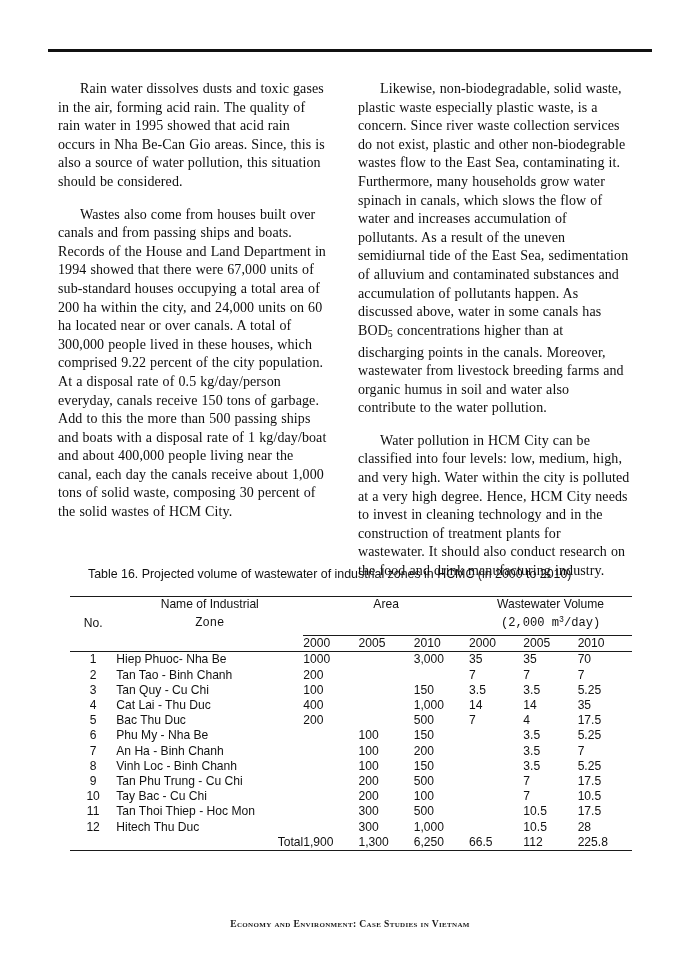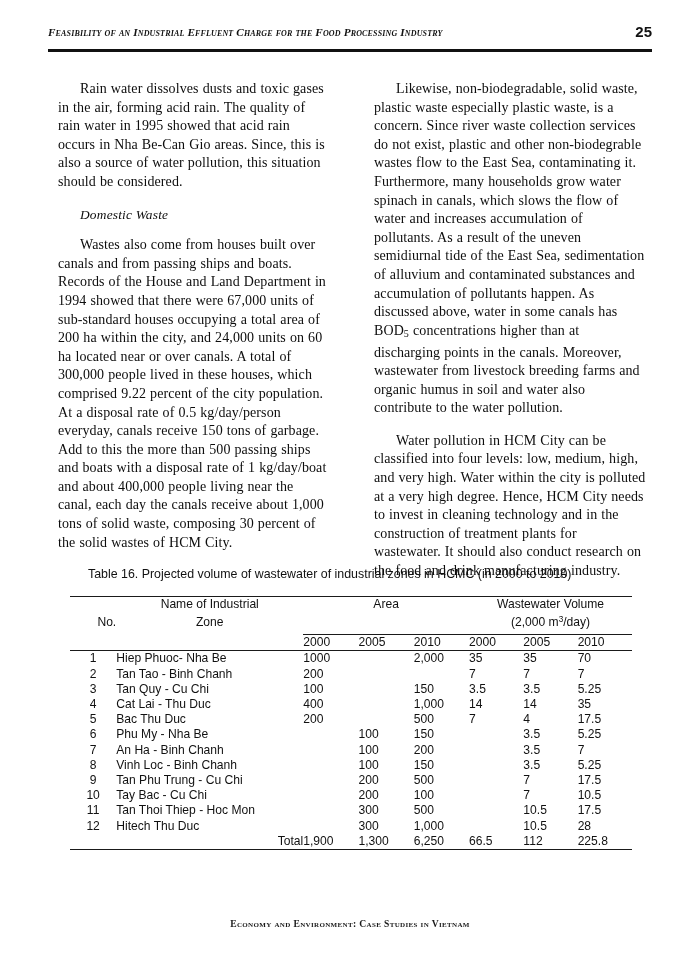--- a/index.html
+++ b/index.html
@@ -63,21 +63,21 @@
     top: 80px;
     width: 586px;
     height: 470px;
   }
   .col {
     position: absolute;
     top: 0;
     width: 272px;
   }
   .col-left  { left: 0; }
-  .col-right { left: 300px; margin-left: 16px; }
+  .col-right { left: 300px; }
 
   .para {
     font-size: 14px;
     line-height: 18.6px;
     text-align: left;
     margin: 0 0 14px 0;
     text-indent: 22px;
     letter-spacing: 0.1px;
     word-spacing: 0.4px;
   }
@@ -118,27 +118,27 @@
   table.data td, table.data th {
     padding: 0;
     font-weight: normal;
     vertical-align: bottom;
     line-height: 15.2px;
   }
   .rule-top    { border-top: 1.4px solid #1a1a1a; }
   .rule-bottom { border-bottom: 1.4px solid #1a1a1a; }
   .rule-thin   { border-bottom: 1px solid #1a1a1a; }
 
-  .h-no    { width: 46px;  text-align: right; }
+  .h-no    { width: 46px;  text-align: center; }
   .h-name  { width: 186px; text-align: center; }
   .c-yr    { width: 55px; }
   .c-yr2   { width: 54px; }
 
   .hdr-group { text-align: center; }
-  .hdr-sub   { text-align: center; padding-top: 1px; }
+  .hdr-sub   { text-align: center; padding-top: 1px; font-family: Liberation Mono, monospace; }
 
   .row-no   { text-align: center; }
   .row-name { text-align: left; padding-left: 10px; }
   .num      { text-align: left; padding-left: 12px; }
   .num-wide { text-align: left; padding-left: 10px; }
   .total-label { text-align: right; padding-left: 34px; }
   .hdr-pad { height: 4px; }
 
   
   .footer {
@@ -153,31 +153,26 @@
     font-variant: small-caps;
     letter-spacing: 0.35px;
     color: #1a1a1a;
   }
 </style>
 </head>
 <body>
 
 <div class="page">
 
-  <div class="runhead">
-    <div class="runhead-title">Feasibility of an Industrial Effluent Charge for the Food Processing Industry</div>
-    <div class="runhead-page">25</div>
-  </div>
   <div class="runhead-rule"></div>
 
   <div class="cols">
 
     <div class="col col-left">
       <p class="para">Rain water dissolves dusts and toxic gases in the air, forming acid rain. The quality of rain water in 1995 showed that acid rain occurs in Nha Be-Can Gio areas. Since, this is also a source of water pollution, this situation should be considered.</p>
-      <p class="subhead">Domestic Waste</p>
       <p class="para">Wastes also come from houses built over canals and from passing ships and boats. Records of the House and Land Department in 1994 showed that there were 67,000 units of sub-standard houses occupying a total area of 200 ha within the city, and 24,000 units on 60 ha located near or over canals. A total of 300,000 people lived in these houses, which comprised 9.22 percent of the city population. At a disposal rate of 0.5 kg/day/person everyday, canals receive 150 tons of garbage. Add to this the more than 500 passing ships and boats with a disposal rate of 1 kg/day/boat and about 400,000 people living near the canal, each day the canals receive about 1,000 tons of solid waste, composing 30 percent of the solid wastes of HCM City.</p>
     </div>
 
     <div class="col col-right">
       <p class="para"><span>Likewise, non-biodegradable, solid waste, plastic waste especially plastic waste, is a concern. Since river waste collection services do not exist, plastic  and other non-biodegrable wastes flow to the East Sea, contaminating it. Furthermore, many households grow water spinach in canals, which slows the flow of water and increases accumulation of pollutants. As a result of the uneven semidiurnal tide of the East Sea, sedimentation of alluvium and contaminated substances  and accumulation of pollutants happen. As discussed above, water in some canals has </span><span>BOD</span><sub>5</sub><span> concentrations higher than at discharging points in the canals. Moreover, wastewater from livestock breeding farms and organic humus in soil and water also contribute to the water pollution.</span></p>
       <p class="para">Water pollution in HCM City can be classified into four levels: low, medium, high, and very high. Water within the city is polluted at a very high degree. Hence, HCM City needs to invest in cleaning technology and in the construction of treatment plants for wastewater. It should also conduct research on the food and drink manufacturing industry.</p>
     </div>
 
   </div>
 
@@ -217,21 +212,21 @@
           <th class="c-yr2 num-wide">2005</th>
           <th class="c-yr2 num-wide">2010</th>
         </tr>
       </thead>
       <tbody id="table-body">
           <tr>
             <td class="row-no rule-top">1</td>
             <td class="row-name rule-top">Hiep Phuoc- Nha Be</td>
             <td class="c-yr num rule-top">1000</td>
             <td class="c-yr num rule-top"></td>
-            <td class="c-yr num rule-top">2,000</td>
+            <td class="c-yr num rule-top">3,000</td>
             <td class="c-yr2 num-wide rule-top">35</td>
             <td class="c-yr2 num-wide rule-top">35</td>
             <td class="c-yr2 num-wide rule-top">70</td>
           </tr>
           <tr>
             <td class="row-no">2</td>
             <td class="row-name">Tan Tao - Binh Chanh</td>
             <td class="c-yr num">200</td>
             <td class="c-yr num"></td>
             <td class="c-yr num"></td>

